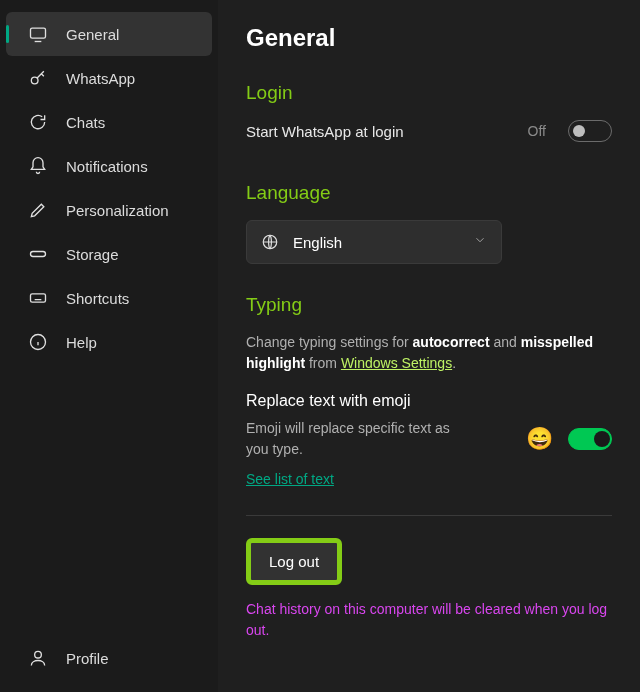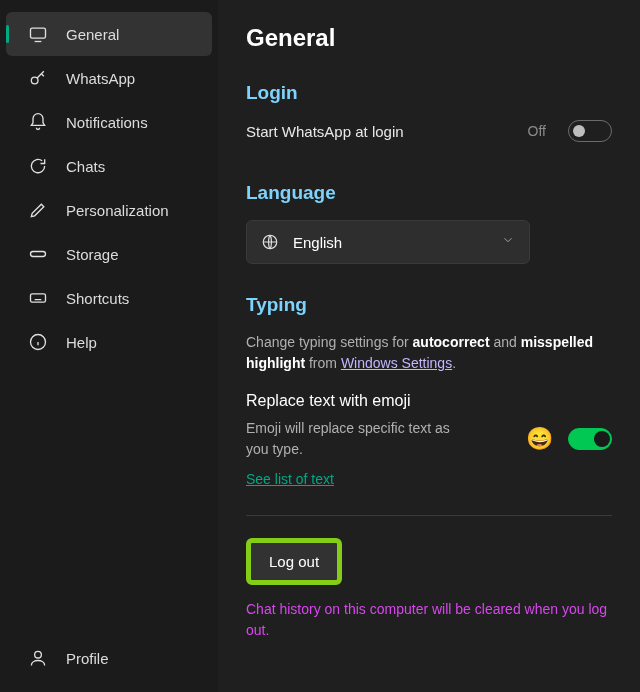--- a/index.html
+++ b/index.html
@@ -57,23 +57,23 @@
     background: #1f1f1f;
   }
   .page-title {
     font-size: 24px;
     font-weight: 600;
     margin-bottom: 30px;
     color: #ffffff;
   }
   .section-title {
     font-size: 19px;
-    font-weight: 700;
+    font-weight: 400;
     margin-bottom: 16px;
-    color: #7dd3fc;
+    color: #84cc16;
   }
   .setting-row {
     display: flex;
     align-items: center;
     justify-content: space-between;
     margin-bottom: 40px;
   }
   .setting-label {
     font-size: 15px;
     color: #e8e8e8;
@@ -107,21 +107,21 @@
     background: #00c853;
     border-color: #00c853;
   }
   .toggle.on .knob {
     width: 16px; height: 16px;
     top: 1.5px;
     left: 25px;
     background: #1a1a1a;
   }
   .dropdown {
-    width: 284px;
+    width: 256px;
     height: 44px;
     background: #2e2e2e;
     border: 1px solid #3a3a3a;
     border-radius: 6px;
     display: flex;
     align-items: center;
     padding: 0 14px;
     cursor: pointer;
     margin-bottom: 30px;
   }
@@ -134,21 +134,21 @@
   .dropdown .value { flex: 1; font-size: 15px; color: #fff; }
   .dropdown .chev svg { stroke: #aaa; fill: none; stroke-width: 1.6; }
   .desc-text {
     font-size: 14px;
     color: #b0b0b0;
     line-height: 1.5;
     margin-bottom: 18px;
   }
   .desc-text .bold { color: #ffffff; font-weight: 600; }
   .desc-text .link {
-    color: #c4b5fd;
+    color: #bef264;
     text-decoration: underline;
     cursor: pointer;
   }
   .subsection-title {
     font-size: 16px;
     font-weight: 400;
     color: #ffffff;
     margin-bottom: 8px;
   }
   .emoji-row {
@@ -222,35 +222,35 @@
             <circle cx="8" cy="15" r="4"></circle>
             <path d="M11 12l8-8M16 7l3 3"></path>
           </svg>
       </span>
       <span>WhatsApp</span>
     </div>
 
     <div class="sidebar-item">
       <span class="icon">
         <svg width="20" height="20" viewBox="0 0 24 24">
+            <path d="M20 12a8 8 0 1 1-3-6.2"></path>
+            <path d="M20 4v5h-5"></path>
+          </svg>
+      </span>
+      <span>Chats</span>
+    </div>
+
+    <div class="sidebar-item">
+      <span class="icon">
+        <svg width="20" height="20" viewBox="0 0 24 24">
             <path d="M6 8a6 6 0 1 1 12 0v5l2 3H4l2-3V8z"></path>
             <path d="M10 19a2 2 0 0 0 4 0"></path>
           </svg>
       </span>
       <span>Notifications</span>
-    </div>
-
-    <div class="sidebar-item">
-      <span class="icon">
-        <svg width="20" height="20" viewBox="0 0 24 24">
-            <path d="M20 12a8 8 0 1 1-3-6.2"></path>
-            <path d="M20 4v5h-5"></path>
-          </svg>
-      </span>
-      <span>Chats</span>
     </div>
 
     <div class="sidebar-item">
       <span class="icon">
         <svg width="20" height="20" viewBox="0 0 24 24">
             <path d="M4 20l4-1 11-11-3-3L5 16l-1 4z"></path>
           </svg>
       </span>
       <span>Personalization</span>
     </div>

